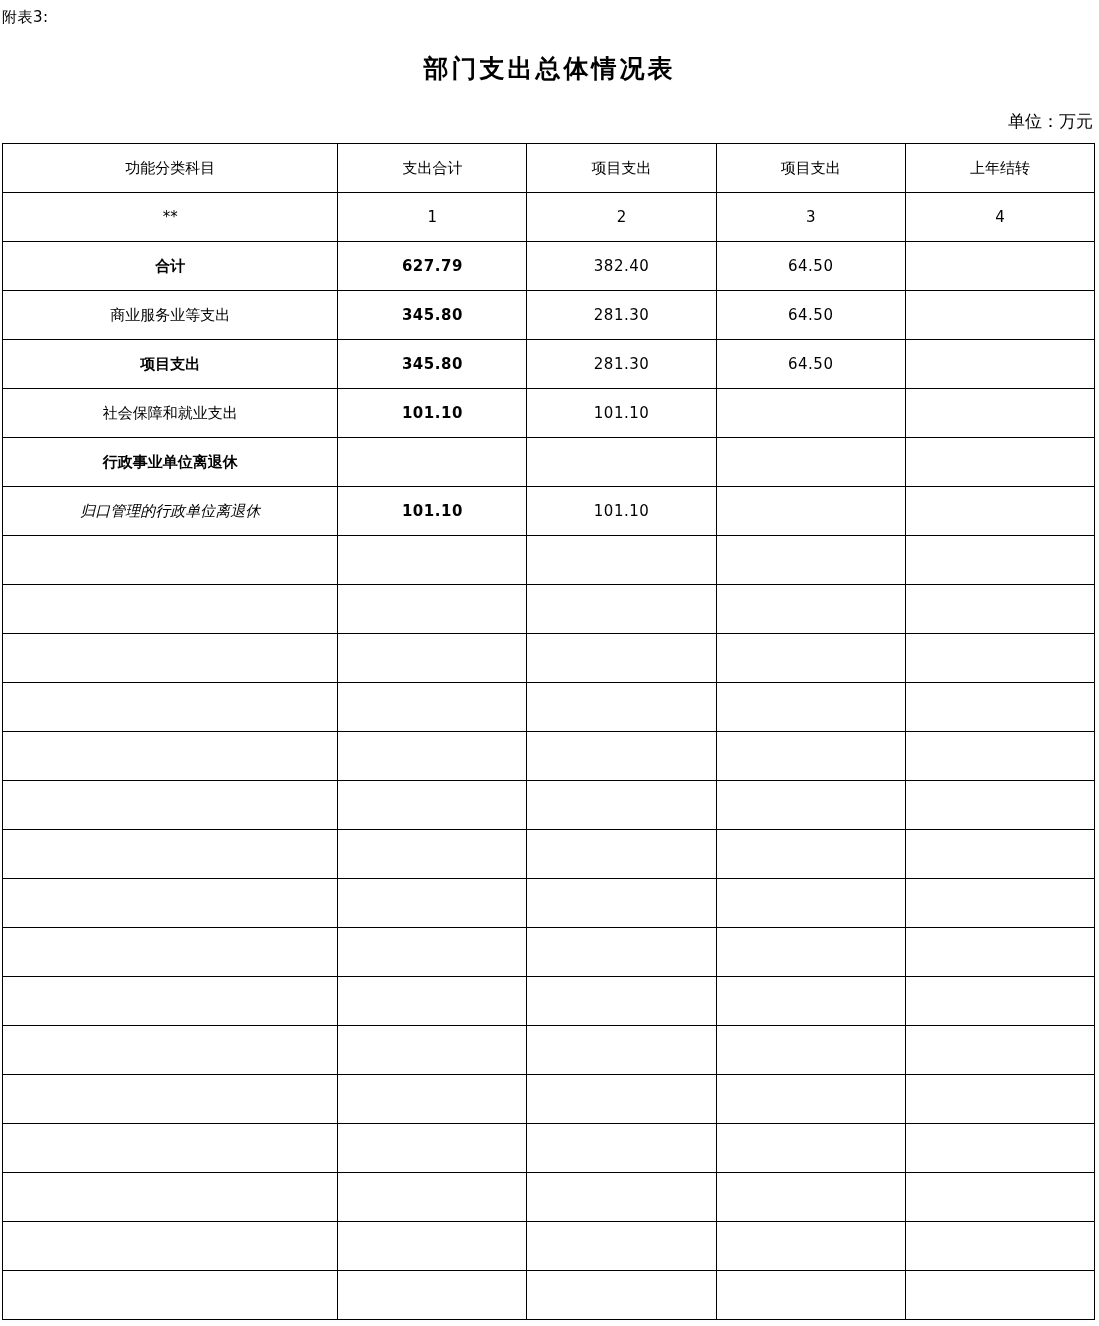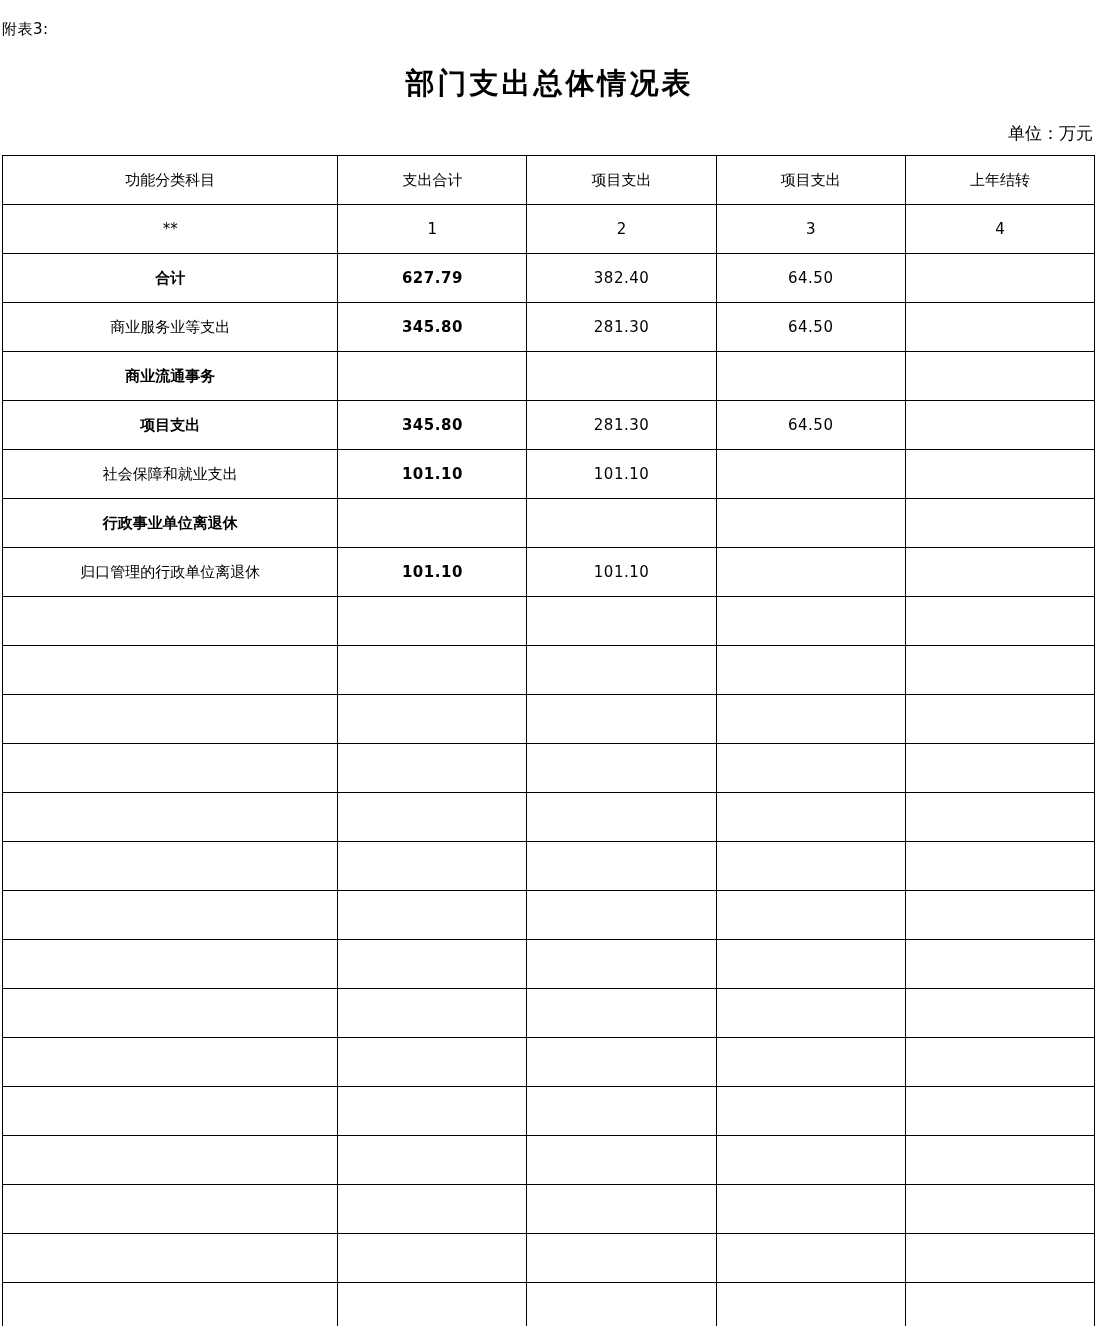--- a/index.html
+++ b/index.html
@@ -13,38 +13,37 @@
     font-family: "Liberation Sans", sans-serif;
     color: #000000;
     position: relative;
     overflow: hidden;
   }
   .page {
     width: 1099px;
     height: 1027px;
     position: relative;
     box-sizing: border-box;
-    margin-top: 12px;
   }
   .attachment-label {
     position: absolute;
     left: 2px;
     top: 8px;
     font-size: 15px;
     font-family: "DejaVu Sans", "Liberation Sans", sans-serif;
     letter-spacing: 0.5px;
   }
   .doc-title {
     position: absolute;
     left: 0;
     right: 0;
     top: 52px;
     text-align: center;
     font-family: "DejaVu Serif", "Liberation Serif", serif;
-    font-size: 29px;
+    font-size: 25px;
     font-weight: bold;
     letter-spacing: 3px;
   }
   .unit-label {
     position: absolute;
     right: 6px;
     top: 110px;
     font-size: 17px;
     font-family: "DejaVu Sans", "Liberation Sans", sans-serif;
   }
@@ -85,21 +84,21 @@
     font-weight: bold;
   }
   .subject-cell {
     text-align: center;
   }
   .subject-cell.bold { font-weight: bold; }
   .ind-0 { padding-left: 2px; }
   .ind-1 { padding-left: 26px; }
   .ind-2 { padding-left: 44px; }
   .ind-3 { padding-left: 62px; }
-  .ind-4 { padding-left: 84px; }
+  .ind-4 { padding-left: 84px; font-style: italic; }
   .empty-row td { height: 49px; }
 </style>
 </head>
 <body>
 
 <div class="page">
 
   <div class="attachment-label">附表3:</div>
 
   <div class="doc-title">部门支出总体情况表</div>
@@ -137,27 +136,20 @@
           <td class="num-cell"></td>
         </tr>
         <tr>
           <td class="subject-cell ind-0">商业服务业等支出</td>
           <td class="num-cell bold">345.80</td>
           <td class="num-cell">281.30</td>
           <td class="num-cell">64.50</td>
           <td class="num-cell"></td>
         </tr>
         <tr>
-          <td class="subject-cell ind-2 bold">商业流通事务</td>
-          <td class="num-cell"></td>
-          <td class="num-cell"></td>
-          <td class="num-cell"></td>
-          <td class="num-cell"></td>
-        </tr>
-        <tr>
           <td class="subject-cell ind-3 bold">项目支出</td>
           <td class="num-cell bold">345.80</td>
           <td class="num-cell">281.30</td>
           <td class="num-cell">64.50</td>
           <td class="num-cell"></td>
         </tr>
         <tr>
           <td class="subject-cell ind-1">社会保障和就业支出</td>
           <td class="num-cell bold">101.10</td>
           <td class="num-cell">101.10</td>

